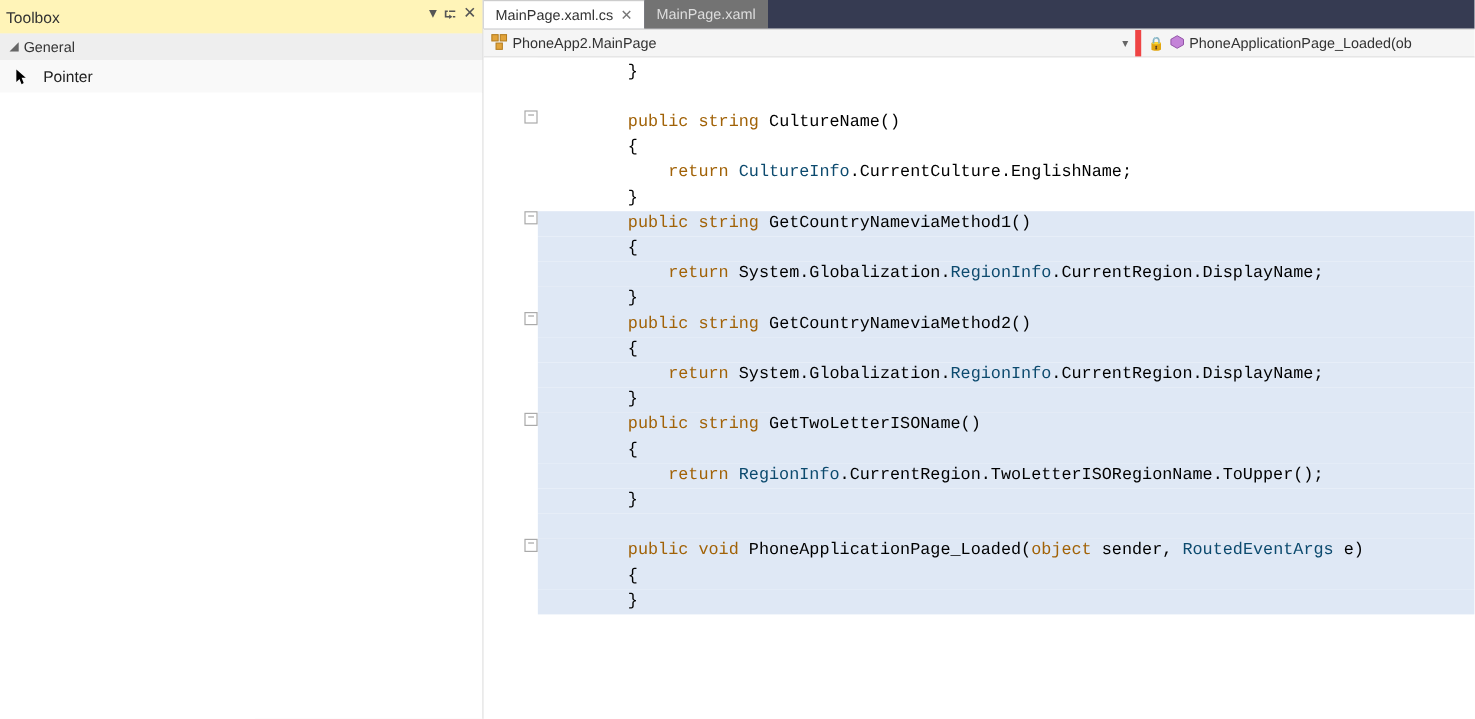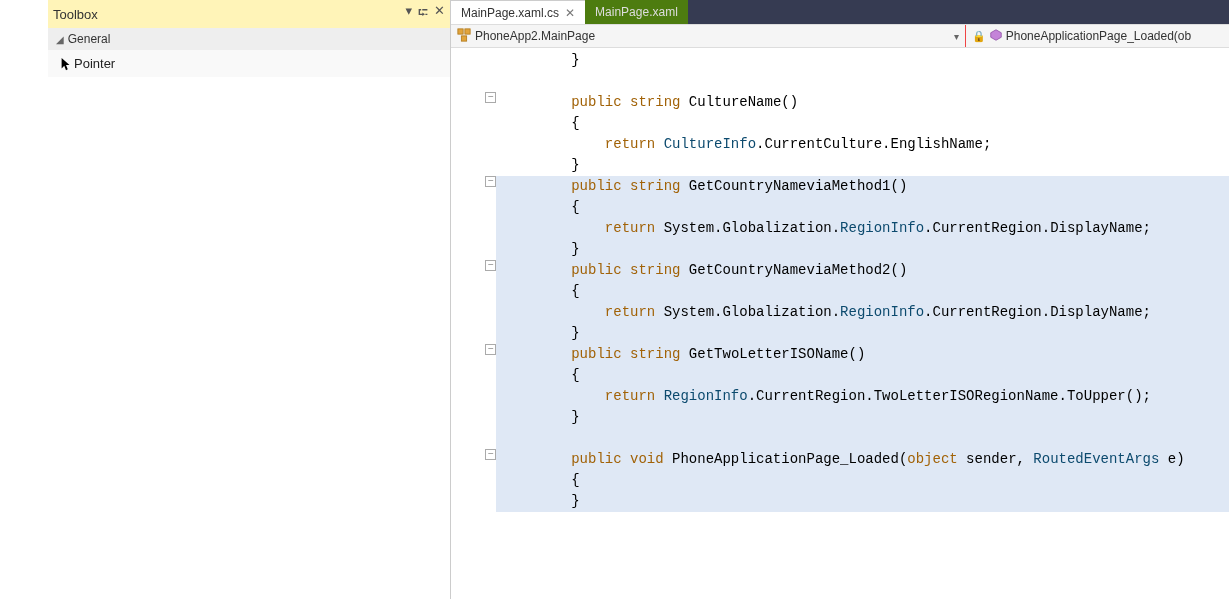--- a/index.html
+++ b/index.html
@@ -1,36 +1,36 @@
 <!DOCTYPE html>
 <html><head>
 <meta charset="utf-8">
 <style>
 * { margin: 0; padding: 0; box-sizing: border-box; }
 body { font-family: "Segoe UI", Tahoma, sans-serif; font-size: 13px; background: #fff; color: #000; width: 1229px; height: 599px; overflow: hidden; }
-.root { display: flex; height: 599px; margin-left: 48px; }
+.root { display: flex; height: 599px; }
 .toolbox-panel { width: 403px; background: #f5f5f5; display: flex; flex-direction: column; border-right: 1px solid #ccc; }
 .toolbox-header { background: #fff4b8; display: flex; align-items: center; padding: 3px 5px; font-size: 13px; }
 .toolbox-title { flex: 1; color: #333; }
 .toolbox-header-buttons { display: flex; gap: 6px; color: #555; }
 .toolbox-section { background: #eee; padding: 4px 8px; font-size: 12px; color: #333; display: flex; align-items: center; }
 .toolbox-section-arrow { margin-right: 4px; font-size: 10px; color: #666; }
 .toolbox-items { padding: 2px 0; background: #f9f9f9; }
-.toolbox-item { display: flex; align-items: center; padding: 4px 10px; gap: 0; font-size: 13px; color: #222; white-space: nowrap; overflow: hidden; text-overflow: ellipsis; }
+.toolbox-item { display: flex; align-items: center; padding: 4px 10px; gap: 10px; font-size: 13px; color: #222; white-space: nowrap; overflow: hidden; text-overflow: ellipsis; }
 .toolbox-item-icon { width: 16px; display: inline-flex; justify-content: center; }
 .toolbox-body { flex: 1; background: #fff; }
 
 .editor-area { flex: 1; display: flex; flex-direction: column; background: #fff; overflow: hidden; }
 .tabbar { background: #363b52; display: flex; height: 24px; width: 100%; }
 .tab { display: flex; align-items: center; padding: 0 10px; font-size: 12px; color: #ddd; gap: 6px; height: 100%; }
 .tab.active { background: #fff; color: #333; border-top: 1px solid #ccc; }
-.tab.inactive { background: #4d7c0f; color: #ddd; }
+.tab.inactive { background: #737373; color: #ddd; }
 .tab-close { font-size: 12px; color: #777; }
 .navbar { display: flex; background: #f5f5f5; border-top: 1px solid #ddd; border-bottom: 1px solid #ddd; height: 24px; }
-.nav-left { flex: 2; display: flex; align-items: center; padding: 0 6px; font-size: 12px; color: #333; border-right: 1px solid #ef4444; }
+.nav-left { flex: 2; display: flex; align-items: center; padding: 0 6px; font-size: 12px; color: #333; border-right: 5px solid #ef4444; }
 .nav-right { flex: 1; display: flex; align-items: center; padding: 0 6px; font-size: 12px; color: #333; white-space: nowrap; overflow: hidden; }
 .nav-icon { display: inline-block; margin-right: 4px; }
 .nav-drop { margin-left: auto; color: #666; font-size: 10px; }
 .code-area { flex: 1; display: flex; overflow: hidden; font-family: Consolas, "Courier New", monospace; font-size: 14px; background: #fff; }
 .outline-gutter { width: 45px; background: #fff; border-right: 1px solid transparent; position: relative; }
 .outline-mark { position: absolute; left: 34px; font-size: 10px; color: #888; border: 1px solid #aaa; width: 11px; height: 11px; line-height: 9px; text-align: center; }
 .code-lines { flex: 1; padding-top: 2px; }
 .code-line { height: 21px; line-height: 21px; white-space: pre; padding-left: 8px; }
 .hl { background: #dfe8f5; }
 .kw { color: #a16207; }

